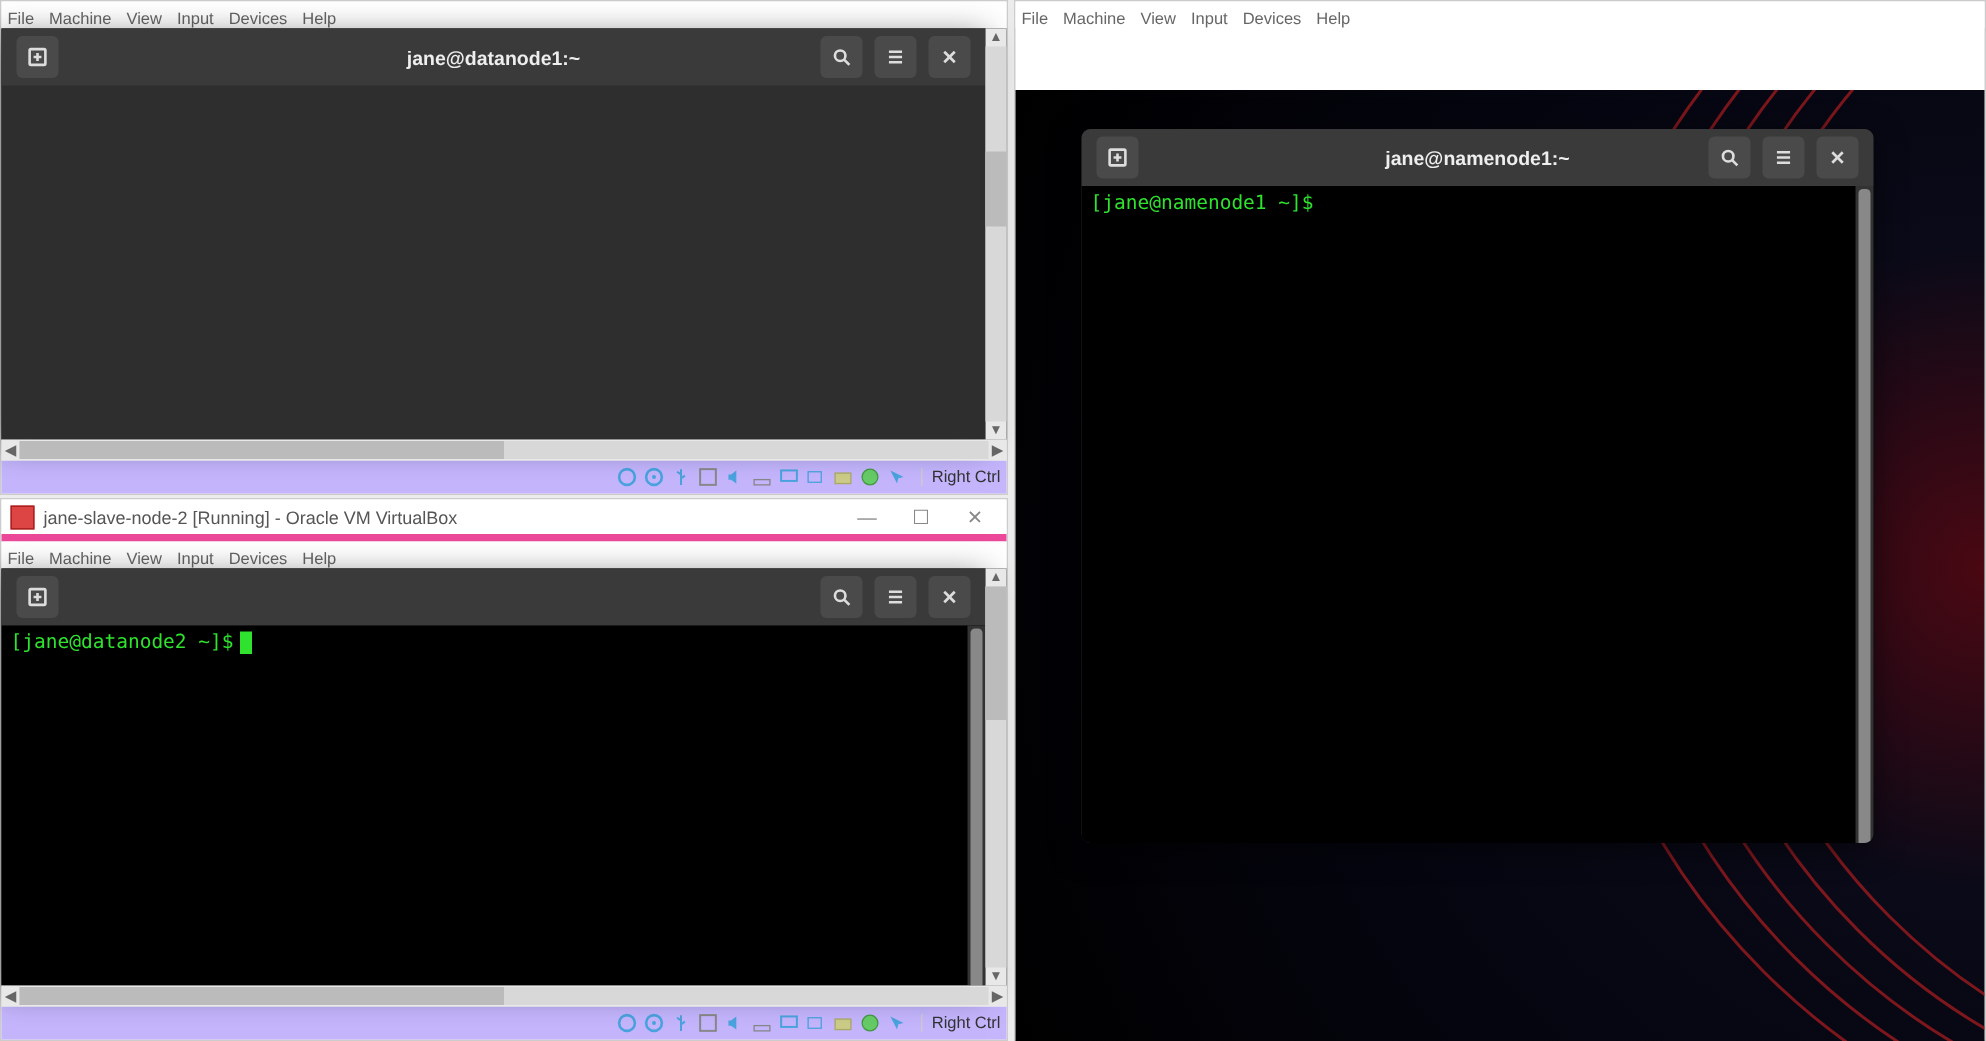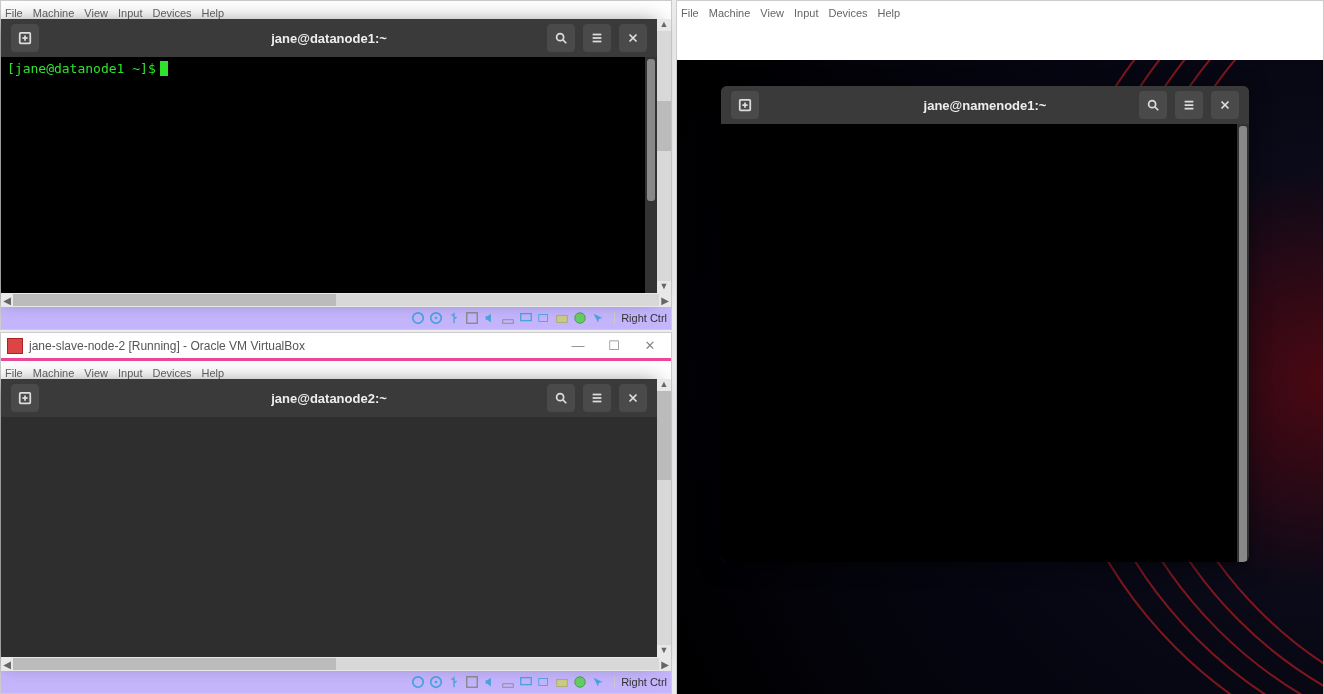--- a/index.html
+++ b/index.html
@@ -174,21 +174,21 @@
   }
   .win-titlebar {
     height: 28px;
     background: #fff;
     display: flex;
     align-items: center;
     padding: 0 6px;
     gap: 6px;
     font-size: 12px;
     color: #555;
-    border-bottom: 3px solid #ec4899;
+    border-bottom: 5px solid #ec4899;
   }
   .win-titlebar .icon {
     width: 16px; height: 16px;
     background: #d44;
     border: 1px solid #a22;
   }
   .win-titlebar .title { flex: 1; }
   .win-titlebar .wbtn {
     width: 30px;
     text-align: center;
@@ -236,29 +236,20 @@
               <line x1="3" y1="12" x2="13" y2="12"></line>
             </svg>
         </div>
         <div class="hbtn">
           <svg viewBox="0 0 16 16">
               <line x1="4" y1="4" x2="12" y2="12"></line>
               <line x1="12" y1="4" x2="4" y2="12"></line>
             </svg>
         </div>
       </div>
-      <div class="term-body" style="height:236px;">
-        <div class="row">
-          <span class="prompt">[jane@datanode1 ~]$</span>
-          <span class="cursor"></span>
-        </div>
-        <div class="term-scrollbar-v">
-          <div class="thumb" style="height:60%;"></div>
-        </div>
-      </div>
     </div>
 
     <div class="vm-vscroll" style="top:0; bottom:0;">
       <div class="arrow">▲</div>
       <div class="track">
           <div class="vthumb" style="top:28%; height:20%;"></div>
         </div>
       <div class="arrow">▼</div>
     </div>
   </div>
@@ -352,40 +343,48 @@
   <div class="vm-content" style="height:278px; position:relative;">
     <div class="term-window" style="left:0; top:0; width:656px; height:278px; border-radius:0;">
       <div class="term-header">
         <div class="hbtn">
           <svg viewBox="0 0 16 16">
               <rect x="2" y="2" width="12" height="12" rx="1"></rect>
               <line x1="8" y1="5" x2="8" y2="11"></line>
               <line x1="5" y1="8" x2="11" y2="8"></line>
             </svg>
         </div>
-        <div class="title">jane@datanode2:~</div>
         <div class="spacer"></div>
         <div class="hbtn">
           <svg viewBox="0 0 16 16">
               <circle cx="7" cy="7" r="4"></circle>
               <line x1="10" y1="10" x2="14" y2="14"></line>
             </svg>
         </div>
         <div class="hbtn">
           <svg viewBox="0 0 16 16">
               <line x1="3" y1="4" x2="13" y2="4"></line>
               <line x1="3" y1="8" x2="13" y2="8"></line>
               <line x1="3" y1="12" x2="13" y2="12"></line>
             </svg>
         </div>
         <div class="hbtn">
           <svg viewBox="0 0 16 16">
               <line x1="4" y1="4" x2="12" y2="12"></line>
               <line x1="12" y1="4" x2="4" y2="12"></line>
             </svg>
+        </div>
+      </div>
+      <div class="term-body" style="height:240px;">
+        <div class="row">
+          <span class="prompt">[jane@datanode2 ~]$</span>
+          <span class="cursor"></span>
+        </div>
+        <div class="term-scrollbar-v">
+          <div class="thumb" style="height:100%;"></div>
         </div>
       </div>
     </div>
     <div class="vm-vscroll" style="top:0; bottom:0;">
       <div class="arrow">▲</div>
       <div class="track">
           <div class="vthumb"></div>
         </div>
       <div class="arrow">▼</div>
     </div>
@@ -503,20 +502,23 @@
             </svg>
         </div>
         <div class="hbtn">
           <svg viewBox="0 0 16 16">
               <line x1="4" y1="4" x2="12" y2="12"></line>
               <line x1="12" y1="4" x2="4" y2="12"></line>
             </svg>
         </div>
       </div>
       <div class="term-body" style="height:438px;">
+        <div class="row">
+          <span class="prompt">[jane@namenode1 ~]$</span>
+        </div>
         <div class="term-scrollbar-v">
           <div class="thumb" style="height:100%;"></div>
         </div>
       </div>
     </div>
   </div>
 
   <div class="vm-hscroll">
     <div class="arrow">◀</div>
     <div class="track">

